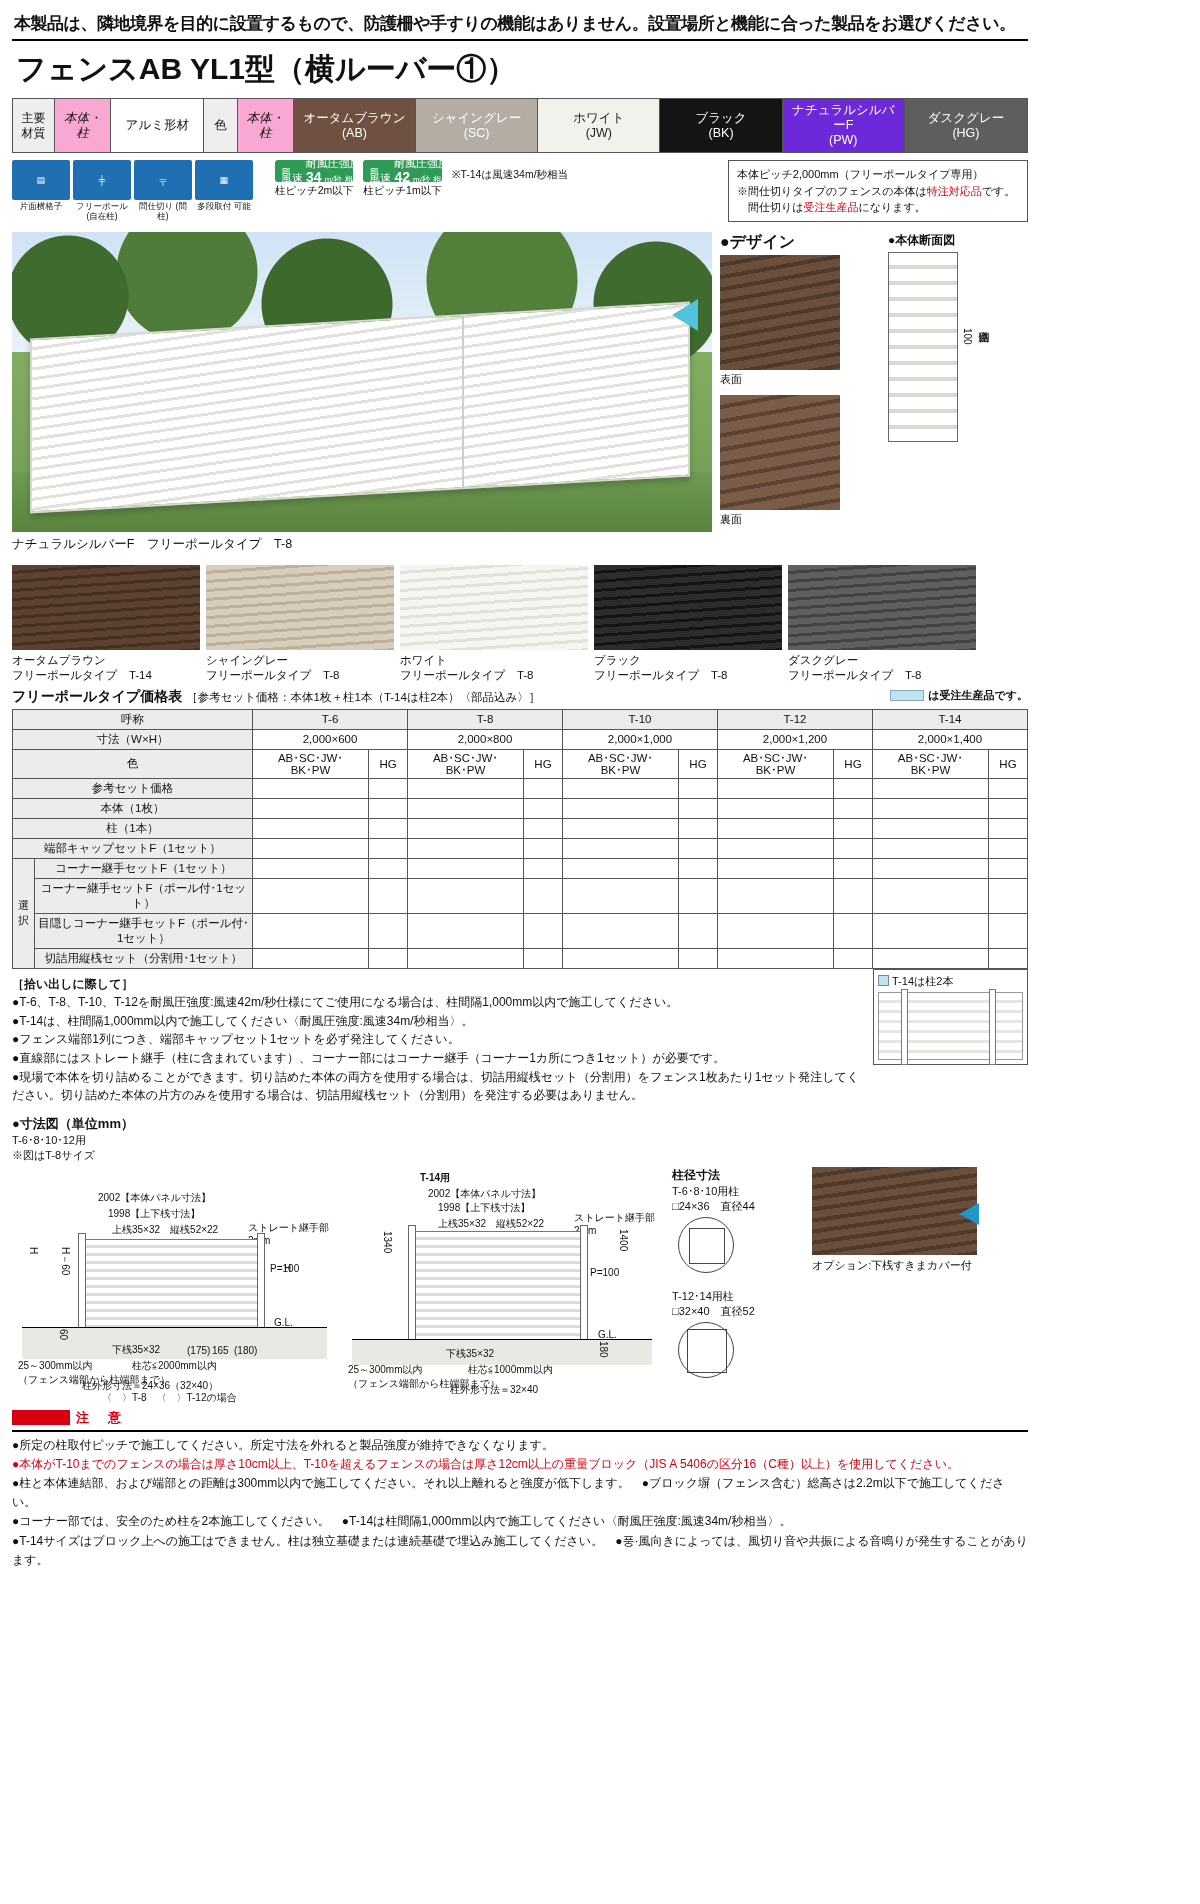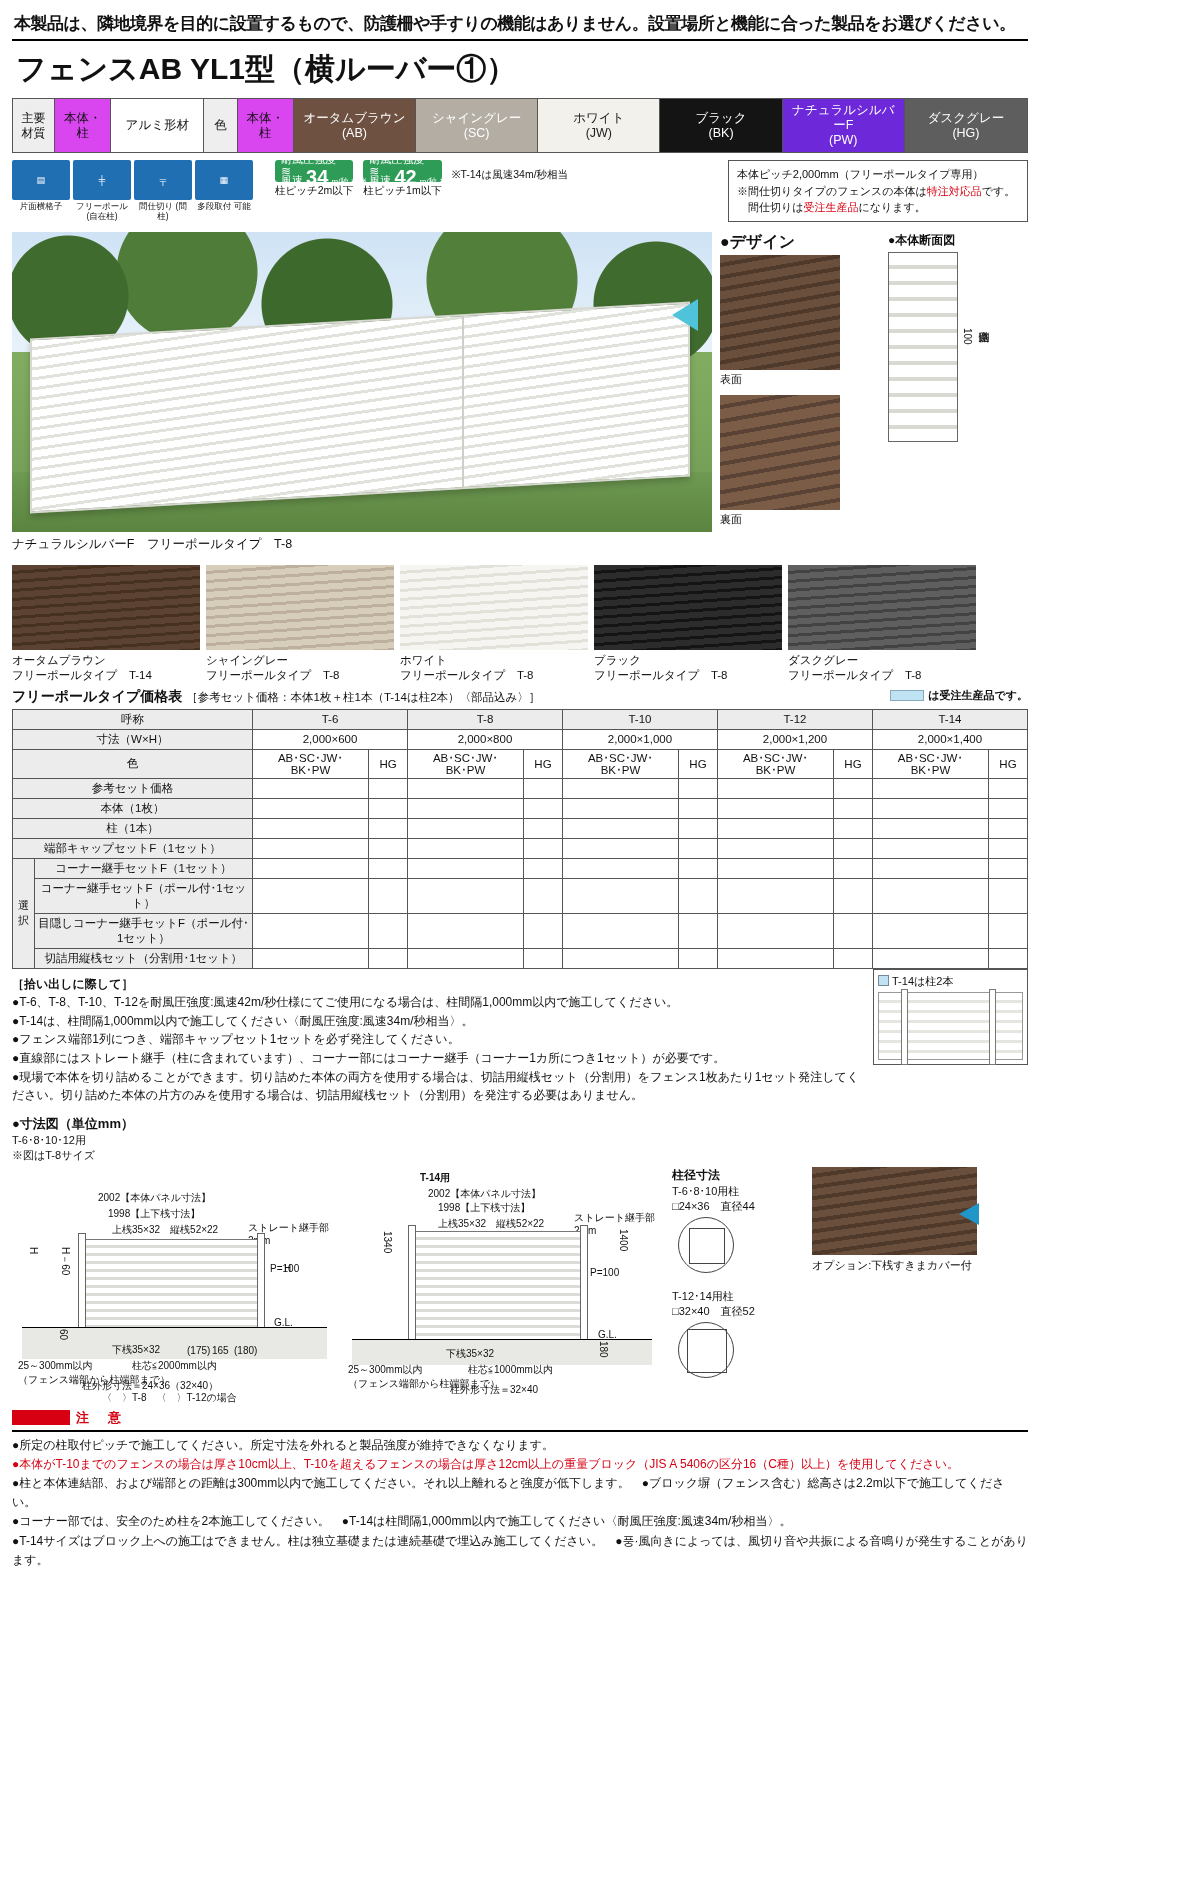--- a/index.html
+++ b/index.html
@@ -25,21 +25,21 @@
 
   
   .specrow { display: flex; align-items: stretch; border: 1px solid #555; }
   .specrow .cell {
     display: flex; align-items: center; justify-content: center;
     text-align: center; font-size: 12.5px; padding: 4px 6px;
     border-right: 1px solid #555; line-height: 1.2;
   }
   .specrow .cell:last-child { border-right: none; }
   .cell.k { background: #eeeeee; font-size: 12px; width: 46px; }
-  .cell.k2 { background: #d946ef; width: 62px; }
+  .cell.k2 { background: #f9a8d4; width: 62px; font-style: italic; }
   .cell.mat { width: 104px; }
   .cell.iro { background: #eeeeee; width: 36px; }
   .colorcell { width: 137px; color: #fff; font-size: 12.5px; line-height: 1.25; }
   .c-ab { background: #6f5142; }
   .c-sc { background: #b3ada4; }
   .c-jw { background: #f2f1ec; color: #222; }
   .c-bk { background: #141414; }
   .c-pw { background: #6d28d9; }
   .c-hg { background: #5e5e5e; }
 
@@ -52,22 +52,22 @@
     display: flex; align-items: center; justify-content: center;
     font-size: 9px; border-radius: 2px;
   }
   .ic .cap { font-size: 8.5px; margin-top: 2px; line-height: 1.15; }
   .windwrap { display: flex; gap: 10px; margin-left: 14px; }
   .wind { text-align: center; }
   .windbox {
     background: #2e9c57; color: #fff; display: flex; align-items: center;
     gap: 6px; padding: 4px 10px 4px 6px; border-radius: 3px;
   }
-  .windbox .lbl { font-size: 11px; line-height: 1.15; text-align: left; }
-  .windbox .big { font-size: 20px; font-weight: bold; }
+  .windbox .lbl { font-size: 11px; line-height: 1.15; text-align: right; }
+  .windbox .big { font-size: 14px; font-weight: bold; }
   .windbox .unit { font-size: 8px; line-height: 1.05; }
   .windsub { font-size: 10.5px; margin-top: 2px; }
   .note14 { font-size: 10.5px; align-self: flex-end; margin-bottom: 16px; }
   .boxnote {
     border: 1px solid #555; font-size: 11px; padding: 5px 8px; line-height: 1.5;
     margin-left: auto; width: 300px;
   }
   .red { color: #d60012; }
 
   

